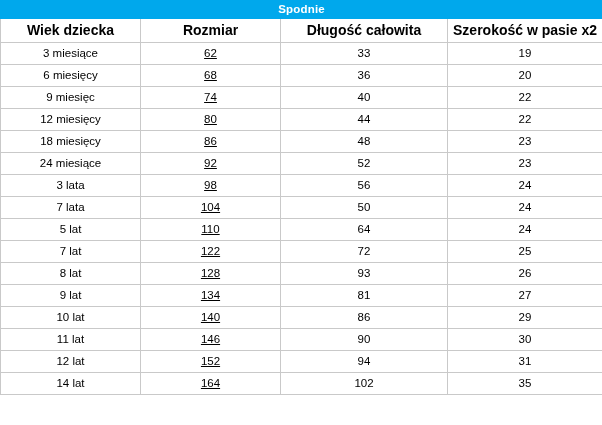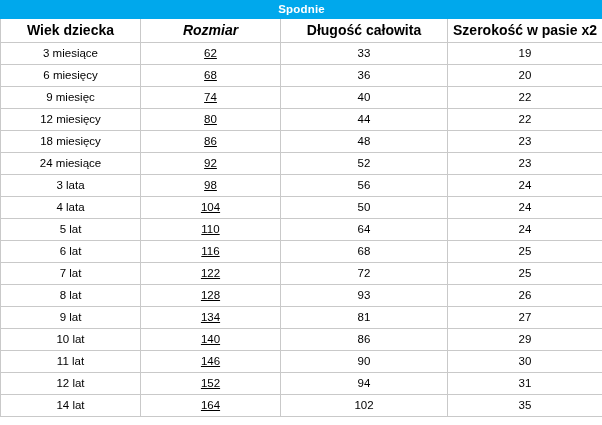--- a/index.html
+++ b/index.html
@@ -47,21 +47,20 @@
     letter-spacing: 0.2px;
   }
   tr.header-row th {
     font-weight: bold;
     font-size: 14px;
     height: 23px;
     line-height: 23px;
     background: #ffffff;
   }
   tr.header-row th.italic-head {
-    font-style: italic;
   }
   td.col-age {
     font-weight: normal;
   }
   td.col-size {
     text-decoration: underline;
   }
   col.c1 { width: 140px; }
   col.c2 { width: 140px; }
   col.c3 { width: 167px; }
@@ -124,36 +123,30 @@
           <td class="col-length">52</td>
           <td class="col-waist">23</td>
         </tr>
         <tr>
           <td class="col-age">3 lata</td>
           <td class="col-size">98</td>
           <td class="col-length">56</td>
           <td class="col-waist">24</td>
         </tr>
         <tr>
-          <td class="col-age">4 lata</td>
+          <td class="col-age">7 lata</td>
           <td class="col-size">104</td>
           <td class="col-length">50</td>
           <td class="col-waist">24</td>
         </tr>
         <tr>
           <td class="col-age">5 lat</td>
           <td class="col-size">110</td>
           <td class="col-length">64</td>
           <td class="col-waist">24</td>
-        </tr>
-        <tr>
-          <td class="col-age">6 lat</td>
-          <td class="col-size">116</td>
-          <td class="col-length">68</td>
-          <td class="col-waist">25</td>
         </tr>
         <tr>
           <td class="col-age">7 lat</td>
           <td class="col-size">122</td>
           <td class="col-length">72</td>
           <td class="col-waist">25</td>
         </tr>
         <tr>
           <td class="col-age">8 lat</td>
           <td class="col-size">128</td>

